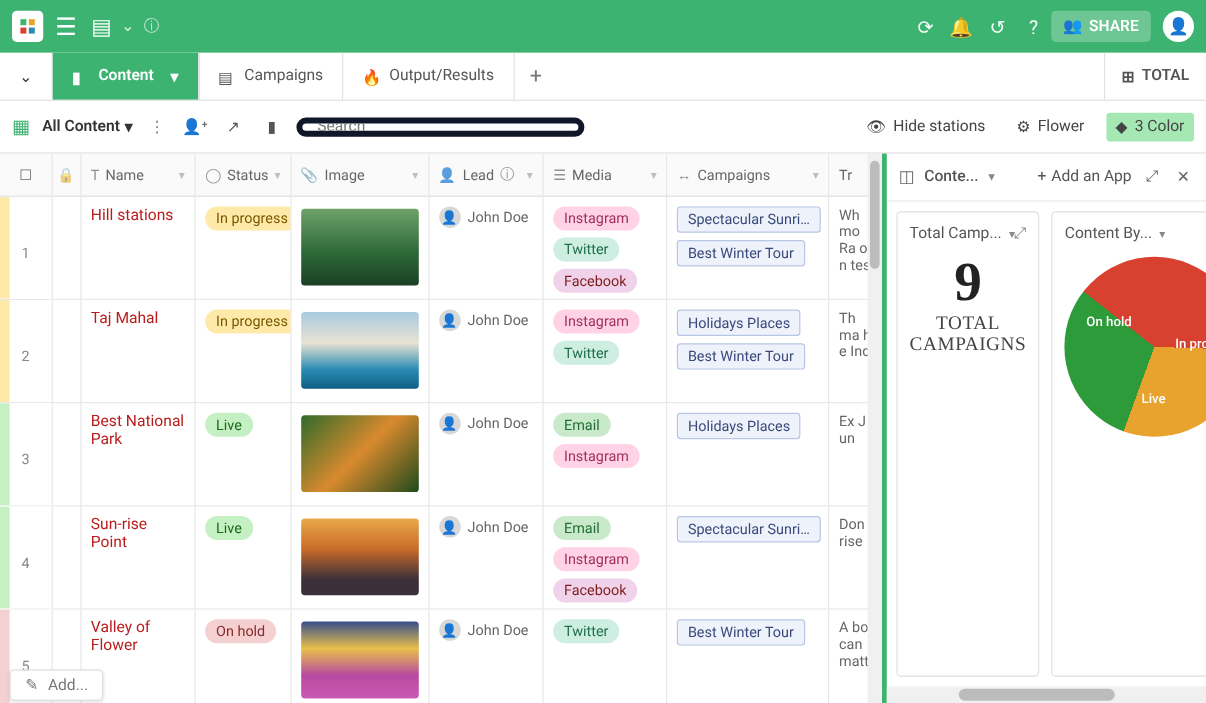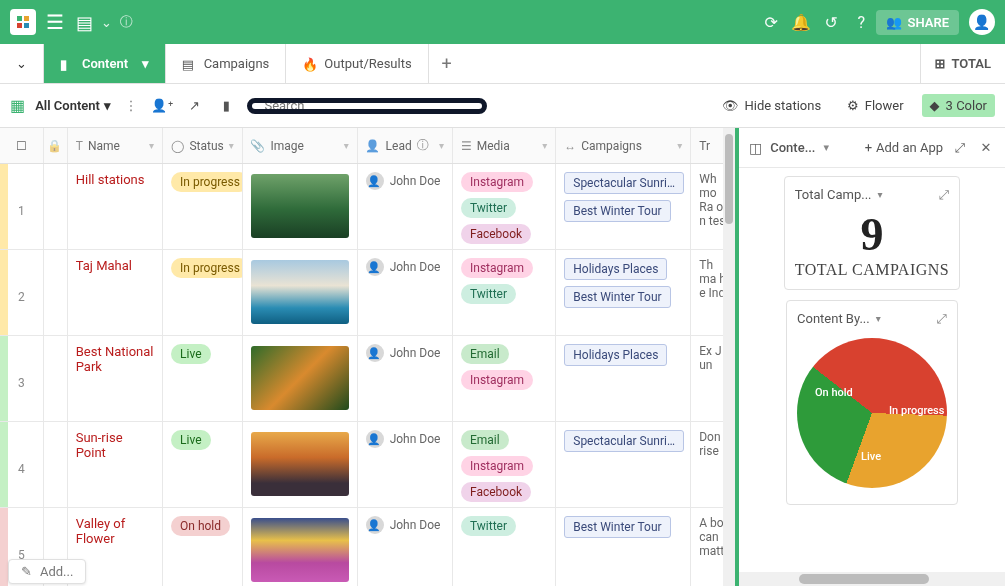--- a/index.html
+++ b/index.html
@@ -72,21 +72,21 @@
 .vscroll .thumbbar { width:8px; height:90px; background:#bcbcbc; border-radius:4px; margin-top:6px; }
 .addrow { position:absolute; bottom:2px; left:8px; display:flex; align-items:center; gap:8px; background:#fff; border:1px solid #e0e0e0; border-radius:4px; padding:4px 12px; color:#777; cursor:pointer; box-shadow:0 1px 3px rgba(0,0,0,.1); }
 .sidepanel { width:270px; border-left:4px solid #3cb371; display:flex; flex-direction:column; }
 .sp-head { height:40px; display:flex; align-items:center; padding:0 10px; gap:8px; border-bottom:1px solid #e8e8e8; }
 .sp-head .dash-icon { font-size:14px; color:#666; }
 .sp-head .hlabel { font-size:13px; font-weight:500; color:#555; flex:0 0 auto; }
 .sp-head .carets { color:#888; font-size:11px; }
 .sp-head .spsp { flex:1; }
 .sp-head .add { color:#555; font-size:13px; display:flex;align-items:center;gap:4px; cursor:pointer; }
 .sp-head .exp { cursor:pointer; color:#666; width:18px; text-align:center; }
-.sp-body { flex:1; padding:8px; overflow:hidden; display:flex; flex-direction:column; gap:10px;align-items:center; }
+.sp-body { flex:1; padding:8px; overflow:hidden; display:flex; flex-direction:row; gap:10px; }
 .card { border:1px solid #e0e0e0; border-radius:4px; padding:10px; position:relative; }
 .card .chd { display:flex; align-items:center; gap:6px; font-size:13px; color:#555; margin-bottom:6px; }
 .card .chd .carets { font-size:10px; color:#888; }
 .card .expand2 { position:absolute; top:10px; right:10px; cursor:pointer; color:#888; }
 .bignum { font-family: Georgia, serif; font-size:46px; font-weight:700; text-align:center; color:#222; }
 .biglbl { font-family: Georgia, serif; font-size:16px; text-align:center; color:#444; letter-spacing:.5px; }
 .pie-wrap { display:flex; justify-content:center; padding:6px 0; }
 .pie { width:150px; height:150px; border-radius:50%; position:relative; }
 .pie-label { position:absolute; color:#fff; font-size:11px; font-weight:500; }
 .sp-scroll { height:14px; background:#f0f0f0; display:flex; align-items:center; }

